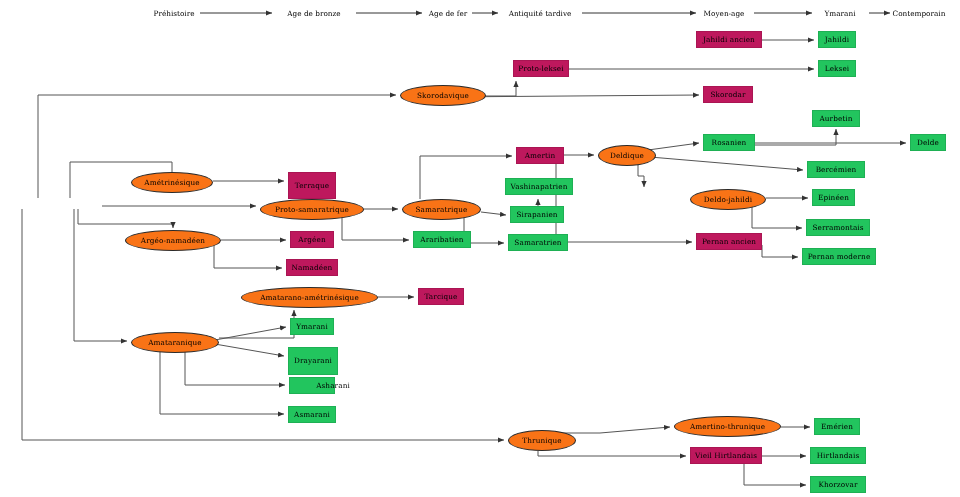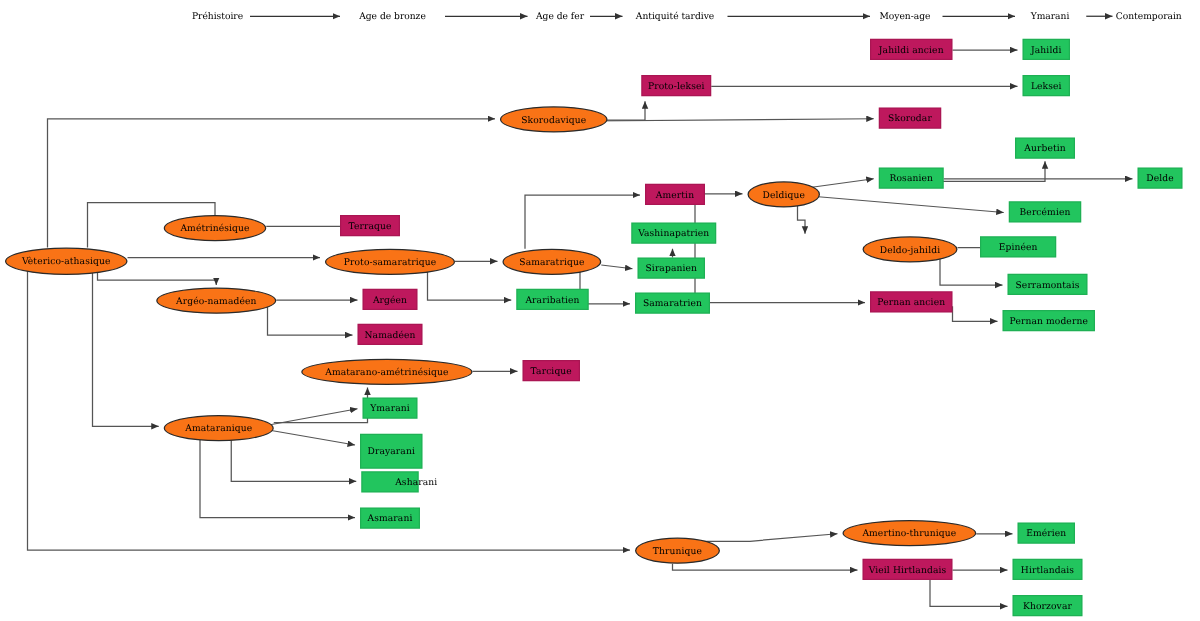--- a/index.html
+++ b/index.html
@@ -122,40 +122,39 @@
   </svg>
 
   <div class="tl" style="left:174px;top:13px;">Préhistoire</div>
   <div class="tl" style="left:314px;top:13px;">Age de bronze</div>
   <div class="tl" style="left:448px;top:13px;">Age de fer</div>
   <div class="tl" style="left:540px;top:13px;">Antiquité tardive</div>
   <div class="tl" style="left:724px;top:13px;">Moyen-age</div>
   <div class="tl" style="left:840px;top:13px;">Ymarani</div>
   <div class="tl" style="left:919px;top:13px;">Contemporain</div>
 
-  <div class="node ell" style="left:4px;top:198px;width:98px;height:22px;">Vèterico-athasique</div>
   <div class="node ell" style="left:131px;top:172px;width:82px;height:21px;">Amétrinésique</div>
-  <div class="node box tan" style="left:272px;top:172px;width:48px;height:17px;">Terraque</div>
+  <div class="node box tan" style="left:288px;top:172px;width:48px;height:27px;">Terraque</div>
   <div class="node ell" style="left:260px;top:199px;width:104px;height:21px;">Proto-samaratrique</div>
   <div class="node ell" style="left:402px;top:199px;width:79px;height:21px;">Samaratrique</div>
   <div class="node ell" style="left:125px;top:230px;width:96px;height:21px;">Argéo-namadéen</div>
   <div class="node box tan" style="left:290px;top:231px;width:44px;height:17px;">Argéen</div>
   <div class="node box tan" style="left:286px;top:259px;width:52px;height:17px;">Namadéen</div>
   <div class="node box green" style="left:413px;top:231px;width:58px;height:17px;">Araribatien</div>
   <div class="node box green" style="left:505px;top:178px;width:68px;height:17px;">Vashinapatrien</div>
   <div class="node box green" style="left:510px;top:206px;width:54px;height:17px;">Sirapanien</div>
   <div class="node box green" style="left:508px;top:234px;width:60px;height:17px;">Samaratrien</div>
   <div class="node box tan" style="left:516px;top:147px;width:48px;height:17px;">Amertin</div>
   <div class="node ell" style="left:598px;top:145px;width:58px;height:21px;">Deldique</div>
   <div class="node box green" style="left:703px;top:134px;width:52px;height:17px;">Rosanien</div>
   <div class="node box green" style="left:812px;top:110px;width:48px;height:17px;">Aurbetin</div>
   <div class="node box green" style="left:910px;top:134px;width:36px;height:17px;">Delde</div>
   <div class="node box green" style="left:807px;top:161px;width:58px;height:17px;">Bercémien</div>
   <div class="node ell" style="left:690px;top:189px;width:76px;height:21px;">Deldo-jahildi</div>
-  <div class="node box green" style="left:784px;top:189px;width:61px;height:17px;">Epinéen</div>
+  <div class="node box green" style="left:812px;top:189px;width:43px;height:17px;">Epinéen</div>
   <div class="node box green" style="left:806px;top:219px;width:64px;height:17px;">Serramontais</div>
   <div class="node box tan" style="left:696px;top:233px;width:66px;height:17px;">Pernan ancien</div>
   <div class="node box green" style="left:802px;top:248px;width:74px;height:17px;">Pernan moderne</div>
   <div class="node box tan" style="left:696px;top:31px;width:66px;height:17px;">Jahildi ancien</div>
   <div class="node box green" style="left:818px;top:31px;width:38px;height:17px;">Jahildi</div>
   <div class="node box tan" style="left:513px;top:60px;width:56px;height:17px;">Proto-leksei</div>
   <div class="node box green" style="left:818px;top:60px;width:38px;height:17px;">Leksei</div>
   <div class="node ell" style="left:400px;top:85px;width:86px;height:21px;">Skorodavique</div>
   <div class="node box tan" style="left:703px;top:86px;width:50px;height:17px;">Skorodar</div>
   <div class="node ell" style="left:241px;top:287px;width:137px;height:21px;">Amatarano-amétrinésique</div>

